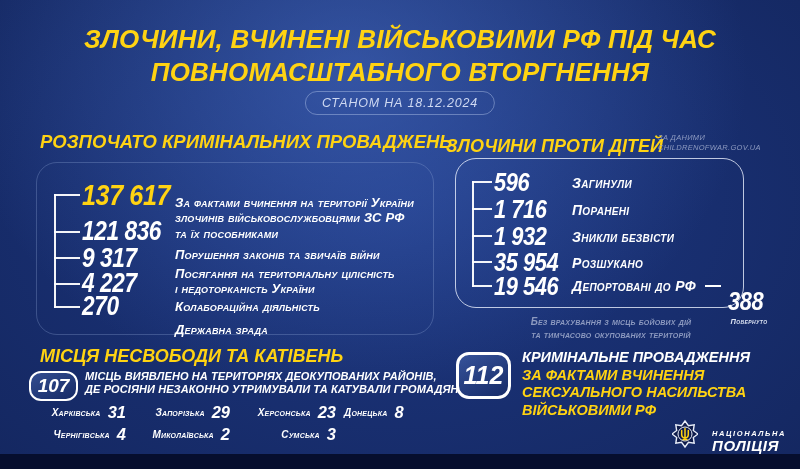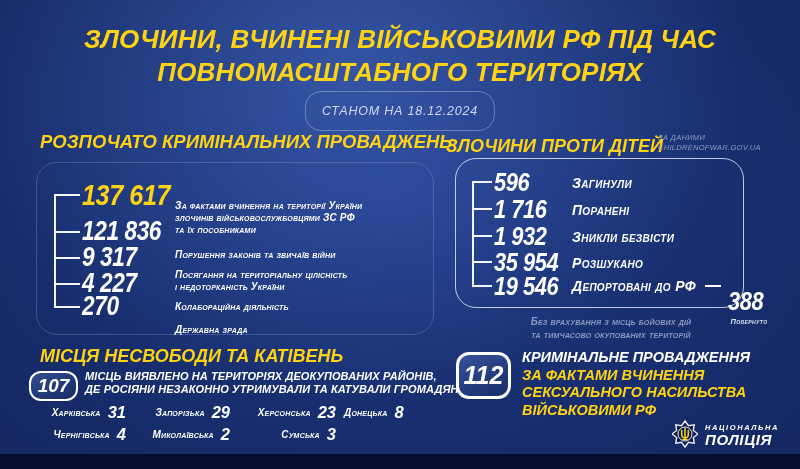--- a/index.html
+++ b/index.html
@@ -19,21 +19,21 @@
     font-style: italic;
   }
   .abs{position:absolute;}
 
   
   .title{left:0;right:0;text-align:center;font-weight:bold;font-size:26px;
          color:var(--yellow);letter-spacing:0.2px;}
   .t1{top:24px;} .t2{top:57px;}
   .date-badge{top:91px;left:50%;transform:translateX(-50%);
     border:1px solid rgba(205,220,250,0.38);border-radius:16px;
-    padding:12px 16px;font-size:12.5px;letter-spacing:0.8px;color:#cfd9f2;}
+    padding:4px 16px;font-size:12.5px;letter-spacing:0.8px;color:#cfd9f2;}
 
   
   .sec-h{font-weight:bold;color:var(--yellow);}
   .h-left{left:40px;top:131px;font-size:18.5px;}
   .h-right{left:446px;top:136px;font-size:18px;}
   .src-note{left:658px;top:133px;font-size:7.5px;line-height:1.35;color:var(--muted);
     letter-spacing:0.3px;white-space:pre-line;}
 
   
   .panel{border-radius:21px;}
@@ -45,21 +45,21 @@
   
   .vline{width:2px;background:var(--line);}
   .tick{height:2px;background:var(--line);}
 
   
   .row{display:flex;align-items:center;transform:translateY(-50%);}
   .bignum{font-weight:bold;letter-spacing:-0.5px;white-space:nowrap;}
   .squeeze{display:inline-block;transform:scaleX(0.84);transform-origin:0 50%;}
   .pnum{font-size:27px;width:93px;flex:none;}
   .pnum.hl{font-size:30px;color:var(--yellow);}
-  .pdesc{font-weight:bold;font-size:10px;line-height:1.18;font-variant:small-caps;
+  .pdesc{font-weight:bold;font-size:13px;line-height:1.18;font-variant:small-caps;
     width:255px;white-space:pre-line;letter-spacing:0.2px;margin-top:46px;}
   .cnum{font-size:26px;width:78px;flex:none;}
   .clabel{font-weight:bold;font-size:14px;font-variant:small-caps;letter-spacing:0.3px;white-space:nowrap;}
   .dash{width:16px;height:2.5px;background:var(--white);margin:0 7px 0 9px;flex:none;}
   .returned{display:flex;flex-direction:column;align-items:center;transform:translateY(-2px);margin-top:44px;}
   .ret-num{font-size:26px;}
   .ret-label{font-size:7.5px;font-weight:bold;font-variant:small-caps;color:#dfe6f5;
     letter-spacing:0.4px;margin-top:0px;}
   .footnote{left:480px;top:315px;width:262px;text-align:center;font-size:10px;
     font-weight:bold;font-variant:small-caps;color:var(--muted);line-height:1.3;
@@ -81,32 +81,32 @@
   .rnum{font-size:16.5px;font-weight:bold;margin-left:7px;}
 
   
   .badge-112{left:456px;top:352px;width:49px;height:41px;border-radius:13px;
     border-width:3px;font-size:25px;}
   .sv-text{left:522px;top:350px;font-weight:bold;font-size:14.5px;line-height:1.0;}
   .sv-text p{margin:0 0 3px 0;}
   .sv-w{color:var(--white);} .sv-y{color:var(--yellow);}
 
   
-  .logo{left:672px;top:418px;display:flex;align-items:center;gap:7px;}
+  .logo{left:672px;top:418px;display:flex;align-items:flex-end;gap:14px;}
   .logo-text{display:flex;flex-direction:column;line-height:1.05;}
   .logo-l1{font-size:7.5px;font-weight:bold;letter-spacing:1.6px;}
   .logo-l2{font-size:15px;font-weight:bold;letter-spacing:0.6px;}
 </style>
 </head>
 <body>
 
 <div class="stage">
 
   <div class="abs title t1">ЗЛОЧИНИ, ВЧИНЕНІ ВІЙСЬКОВИМИ РФ ПІД ЧАС</div>
-  <div class="abs title t2">ПОВНОМАСШТАБНОГО ТЕРИТОРІЯХ</div>
+  <div class="abs title t2">ПОВНОМАСШТАБНОГО ВТОРГНЕННЯ</div>
   <div class="abs date-badge">СТАНОМ НА 18.12.2024</div>
 
   <div class="abs sec-h h-left">РОЗПОЧАТО КРИМІНАЛЬНИХ ПРОВАДЖЕНЬ</div>
   <div class="abs panel panel-left"></div>
 
   <div class="abs vline" style="left:54px;top:194px;height:114px;"></div>
   <div class="abs tick" style="left:54px;top:194px;width:26px;"></div>
   <div class="abs tick" style="left:54px;top:231px;width:26px;"></div>
   <div class="abs tick" style="left:54px;top:257px;width:26px;"></div>
   <div class="abs tick" style="left:54px;top:283px;width:26px;"></div>

